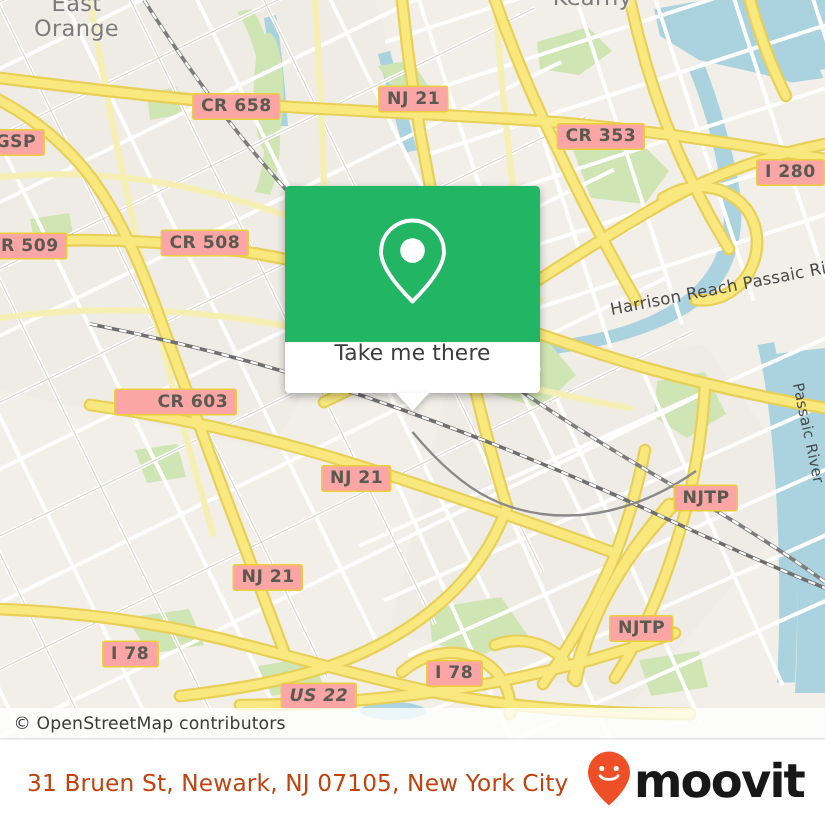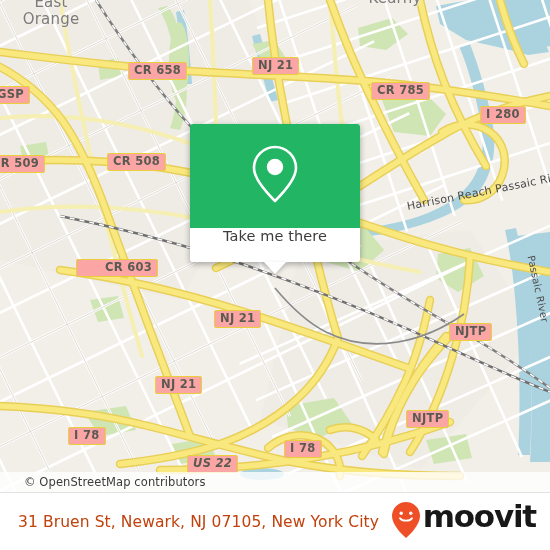--- a/index.html
+++ b/index.html
@@ -118,21 +118,21 @@
     height: 20px;
     background: rgba(255,255,255,.78);
     display: flex;
     align-items: center;
     z-index: 30;
   }
   #attribution-text {
     color: #3b3b3b;
     font-size: 11.5px;
     font-family: "DejaVu Sans", sans-serif;
-    padding-left: 24px;
+    padding-left: 9px;
     letter-spacing: .1px;
   }
 
   
   #footer {
     position: absolute;
     left: 0; top: 492px;
     width: 550px; height: 58px;
     background: #ffffff;
     border-top: 1px solid #e3e3e3;
@@ -141,21 +141,21 @@
     justify-content: space-between;
     padding: 0 14px 0 18px;
   }
   #footer-address {
     color: #c2410c;
     font-size: 15.5px;
     font-family: "DejaVu Sans", sans-serif;
     letter-spacing: .1px;
     white-space: nowrap;
   }
-  #brand { display: flex; align-items: flex-start; gap: 2px; }
+  #brand { display: flex; align-items: center; gap: 2px; }
   #brand-word {
     color: #181818;
     font-size: 31px;
     font-weight: bold;
     font-family: "DejaVu Sans", sans-serif;
     letter-spacing: -1.2px;
     line-height: 31px;
   }
 </style>
 </head>
@@ -359,22 +359,22 @@
 
     <div class="place-label" style="left:8px; top:-6px; width:86px;">East
 Orange</div>
     <div class="place-label" style="left:358px; top:-10px; width:74px;">Kearny</div>
 
     <div class="river-label" style="left:407px; top:200px; transform:rotate(-11deg); transform-origin:0 50%;">Harrison Reach Passaic River</div>
     <div class="river-label" style="left:531px; top:250px; transform:rotate(78deg); transform-origin:0 50%; font-size:10px;">Passaic River</div>
 
     <div class="shield" style="left:128px; top:62px;">CR 658</div>
     <div class="shield" style="left:252px; top:57px;">NJ 21</div>
-    <div class="shield" style="left:371px; top:82px;">CR 785</div>
-    <div class="shield" style="left:480px; top:106px;">I 280</div>
+    <div class="shield" style="left:371px; top:82px;">CR 353</div>
+    <div class="shield" style="left:504px; top:106px;">I 280</div>
     <div class="shield" style="left:-9px; top:86px;">GSP</div>
     <div class="shield" style="left:107px; top:153px;text-align:right;">CR 508</div>
     <div class="shield" style="left:-14px; top:155px;">CR 509</div>
     <div class="shield" style="left:76px; top:259px;padding-left:28px;">CR 603</div>
     <div class="shield" style="left:214px; top:310px;">NJ 21</div>
     <div class="shield" style="left:449px; top:323px;">NJTP</div>
     <div class="shield" style="left:155px; top:376px;">NJ 21</div>
     <div class="shield" style="left:406px; top:410px;">NJTP</div>
     <div class="shield" style="left:68px; top:427px;">I 78</div>
     <div class="shield" style="left:284px; top:440px;">I 78</div>

